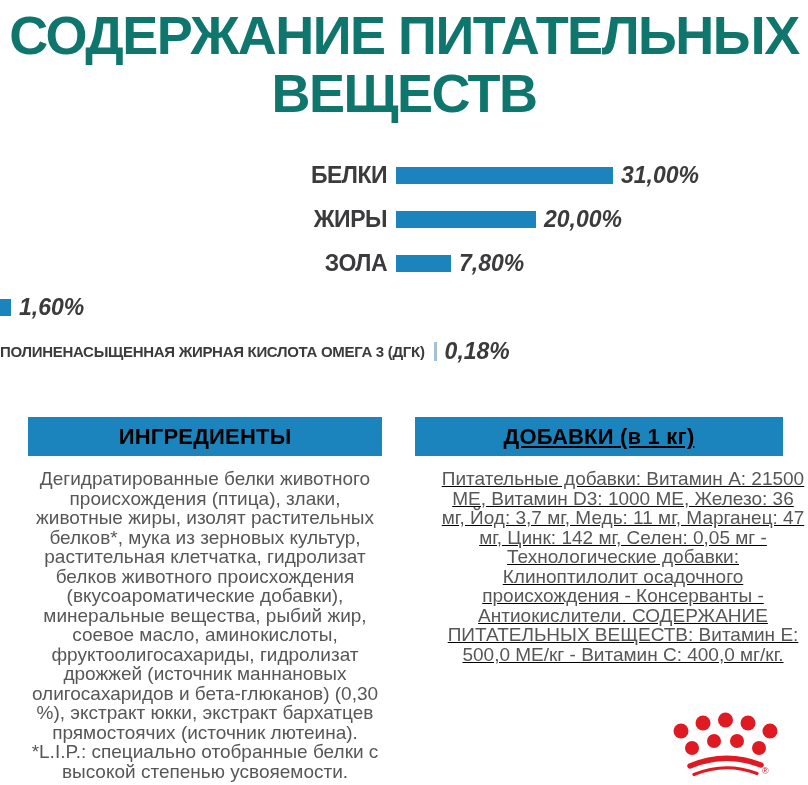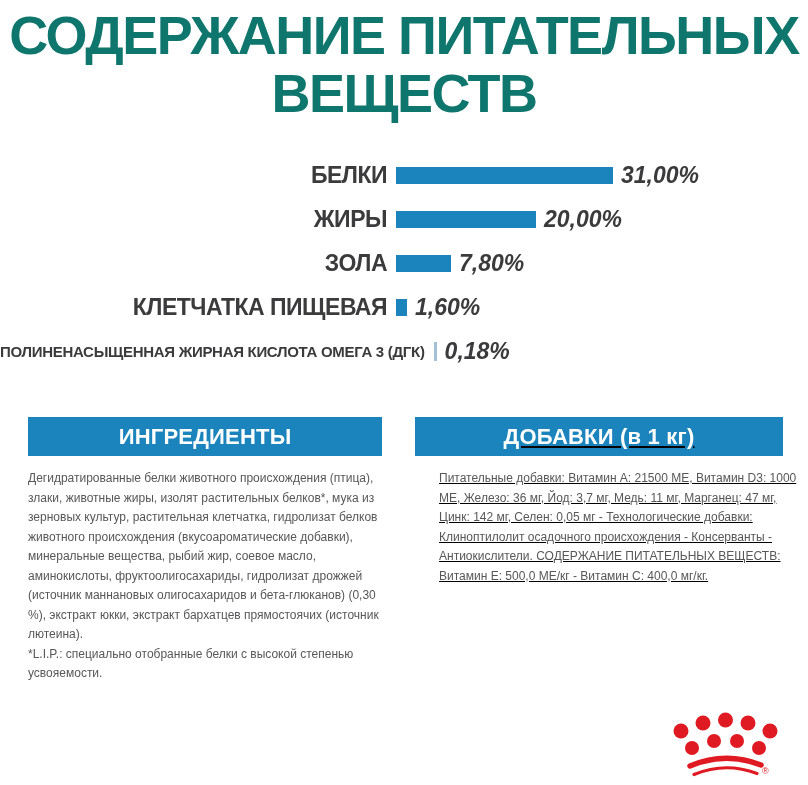--- a/index.html
+++ b/index.html
@@ -55,33 +55,34 @@
     white-space: nowrap;
     font-style: italic;
   }
   
   .section { position: absolute; top: 417px; }
   .section-left  { left: 28px;  width: 354px; }
   .section-right { left: 415px; width: 368px; text-decoration: underline; }
   .section-header {
     height: 39px;
     background: #1b84bd;
-    color: #ffffff;
+    color: #000000;
     font-size: 22px;
     font-weight: bold;
     text-align: center;
     line-height: 39px;
     letter-spacing: 0.2px;
   }
   .section-body {
     margin-top: 13px;
     color: #57575a;
-    font-size: 12px;
+    font-size: 19px;
     line-height: 19.5px;
     white-space: pre-line;
+    text-align: center;
   }
   .section-right .section-body { width: 368px; margin-left: 24px; }
   
   .logo {
     position: absolute;
     left: 650px; top: 685px;
     width: 150px; height: 100px;
   }
 </style>
 </head>
@@ -99,21 +100,20 @@
     <div class="chart-label">ЖИРЫ</div>
     <div class="bar" style="width: 140px; background: rgb(27, 132, 189);"></div>
     <div class="chart-value">20,00%</div>
   </div>
   <div class="chart-row">
     <div class="chart-label">ЗОЛА</div>
     <div class="bar" style="width: 55px; background: rgb(27, 132, 189);"></div>
     <div class="chart-value">7,80%</div>
   </div>
   <div class="chart-row">
-    <div class="chart-label">КЛЕТЧАТКА ПИЩЕВАЯ</div>
     <div class="bar" style="width: 11px; background: rgb(27, 132, 189);"></div>
     <div class="chart-value">1,60%</div>
   </div>
   <div class="chart-row tiny">
     <div class="chart-label small">ПОЛИНЕНАСЫЩЕННАЯ ЖИРНАЯ КИСЛОТА ОМЕГА 3 (ДГК)</div>
     <div class="bar" style="width: 3px; background: rgb(163, 194, 216);"></div>
     <div class="chart-value">0,18%</div>
   </div>
 </div>
 

